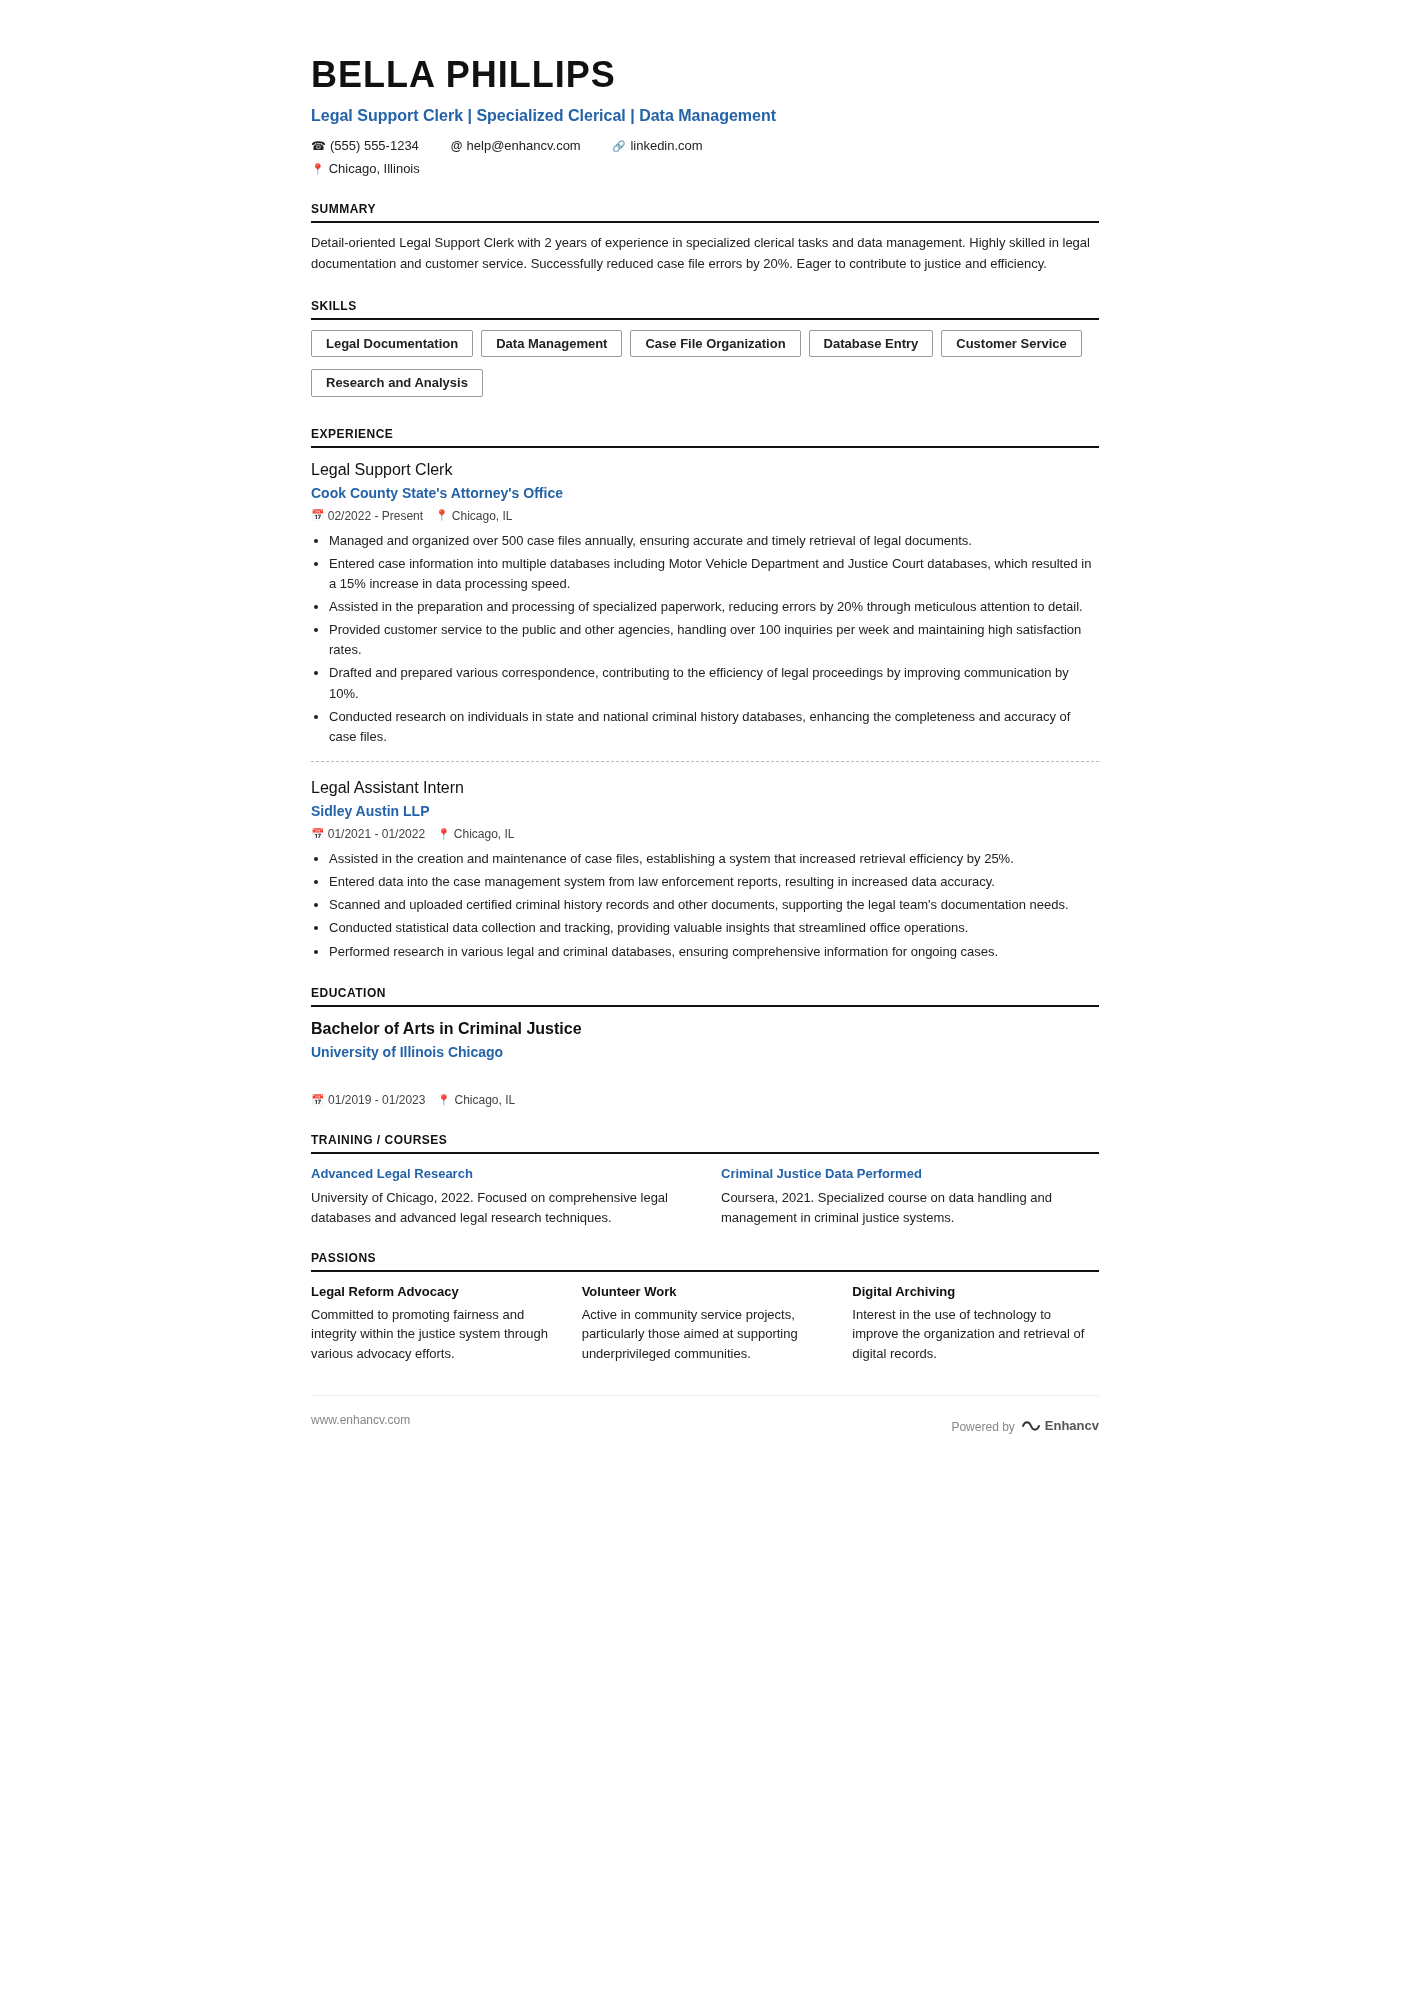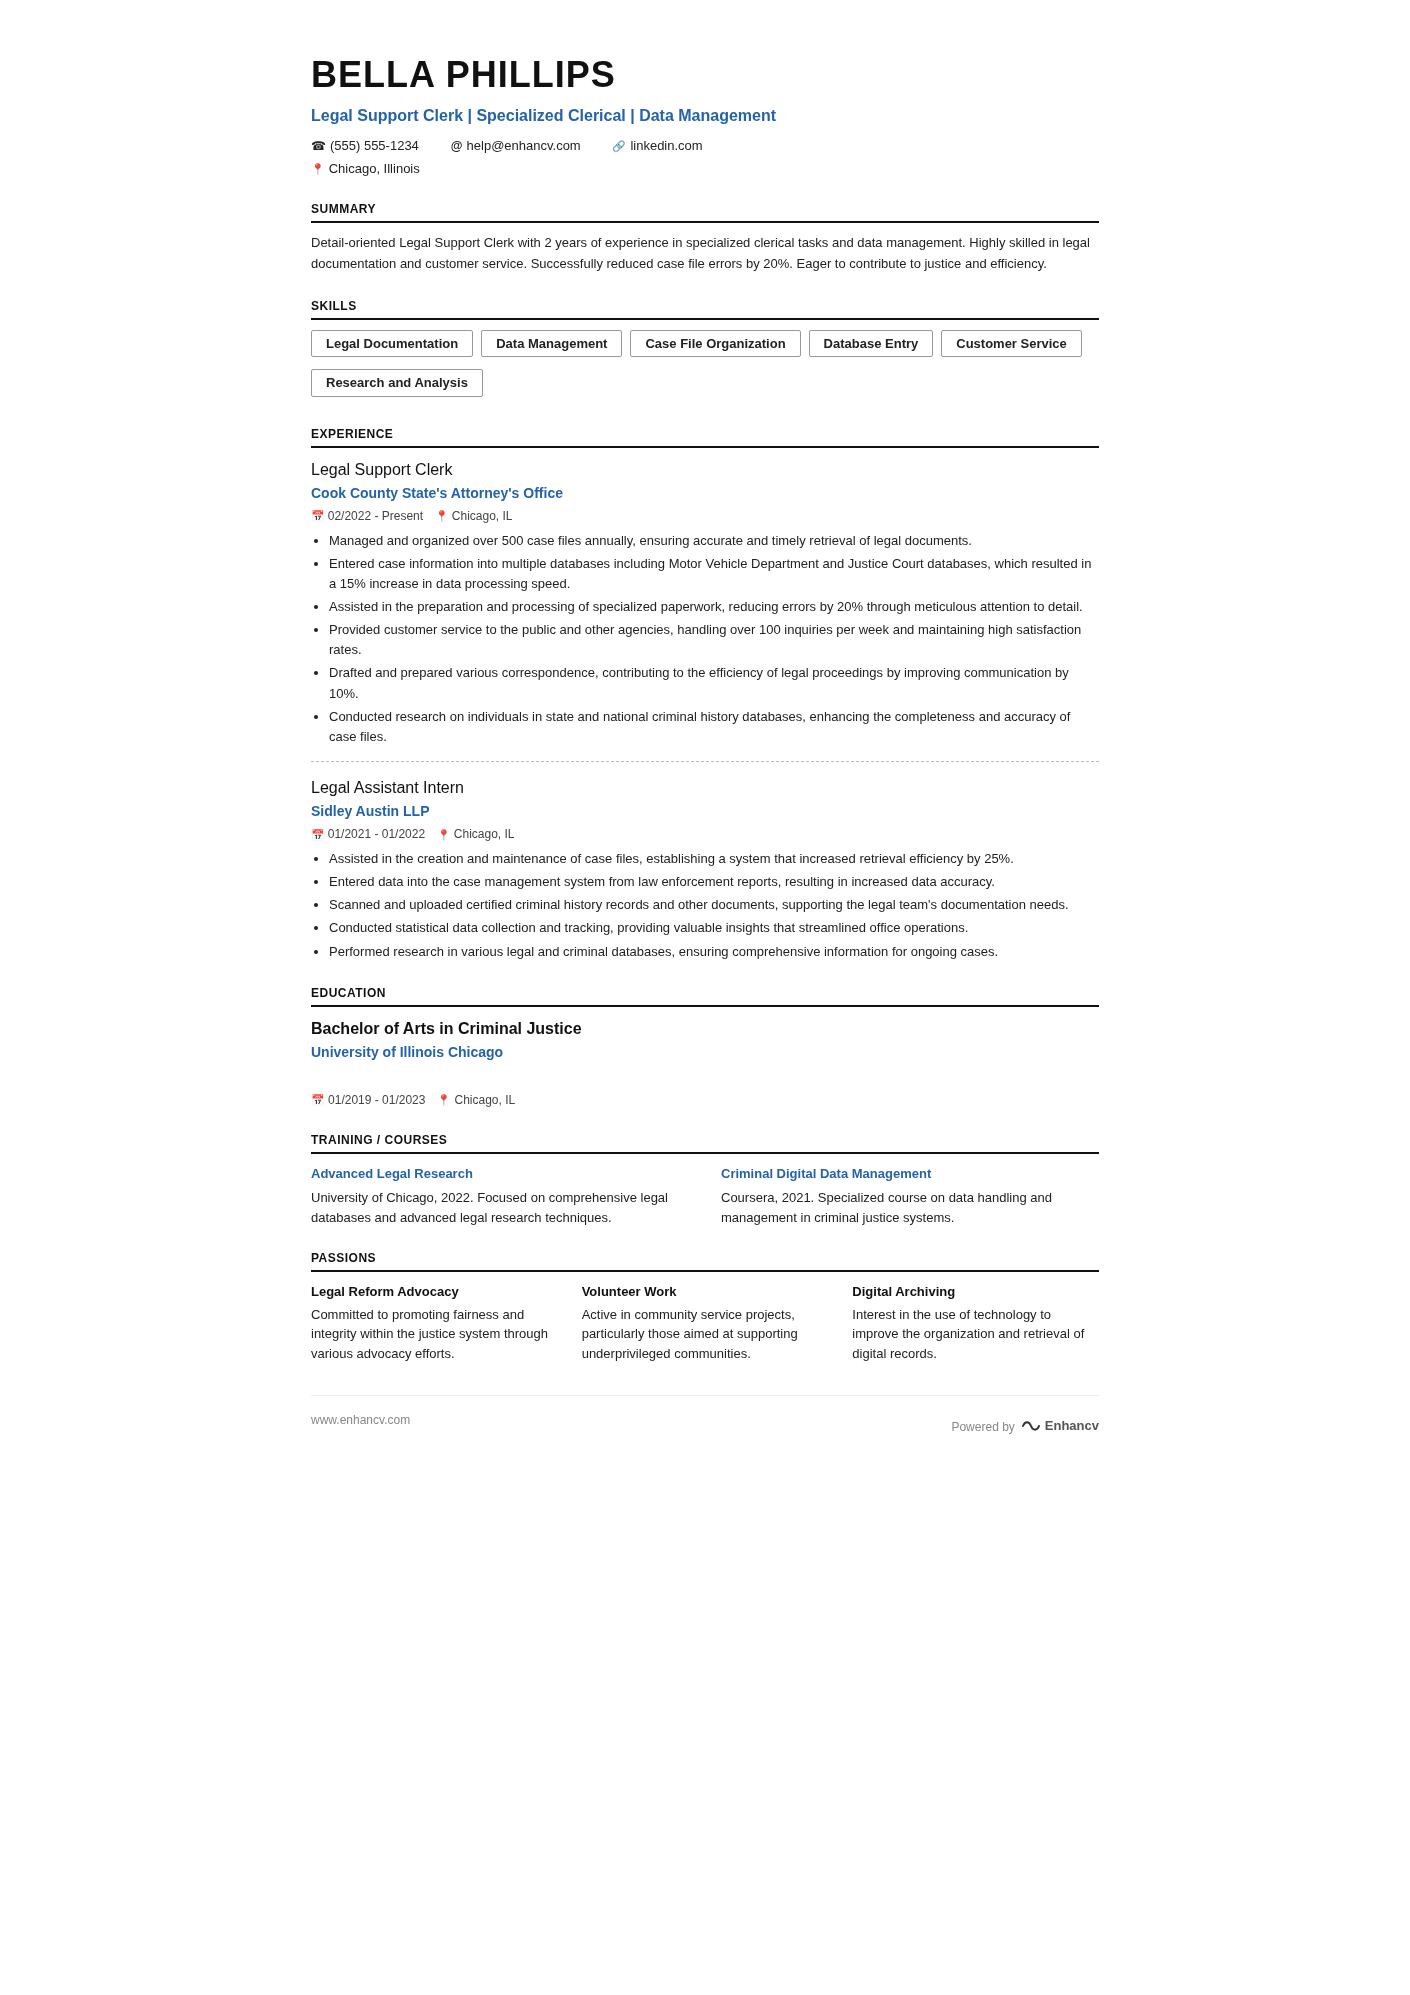--- a/index.html
+++ b/index.html
@@ -101,21 +101,21 @@
     .exp-meta {
       font-size: 12px;
       color: #444;
       display: flex;
       align-items: center;
       gap: 12px;
       margin-bottom: 6px;
     }
     .exp-meta span {
       display: flex;
-      align-items: flex-end;
+      align-items: center;
       gap: 3px;
     }
     .exp-bullets {
       list-style: disc;
       padding-left: 18px;
       margin-bottom: 10px;
     }
     .exp-bullets li {
       font-size: 13px;
       color: #222;
@@ -325,21 +325,21 @@
   </div>
 
   <div class="section">
     <div class="section-title">TRAINING / COURSES</div>
     <div class="training-grid">
       <div>
         <div class="training-item-title">Advanced Legal Research</div>
         <div class="training-item-desc">University of Chicago, 2022. Focused on comprehensive legal databases and advanced legal research techniques.</div>
       </div>
       <div>
-        <div class="training-item-title">Criminal Digital Data Management</div>
+        <div class="training-item-title">Criminal Justice Data Performed</div>
         <div class="training-item-desc">Coursera, 2021. Specialized course on data handling and management in criminal justice systems.</div>
       </div>
     </div>
   </div>
 
   <div class="section">
     <div class="section-title">PASSIONS</div>
     <div class="passions-grid">
       <div>
         <div class="passion-title">Legal Reform Advocacy</div>

